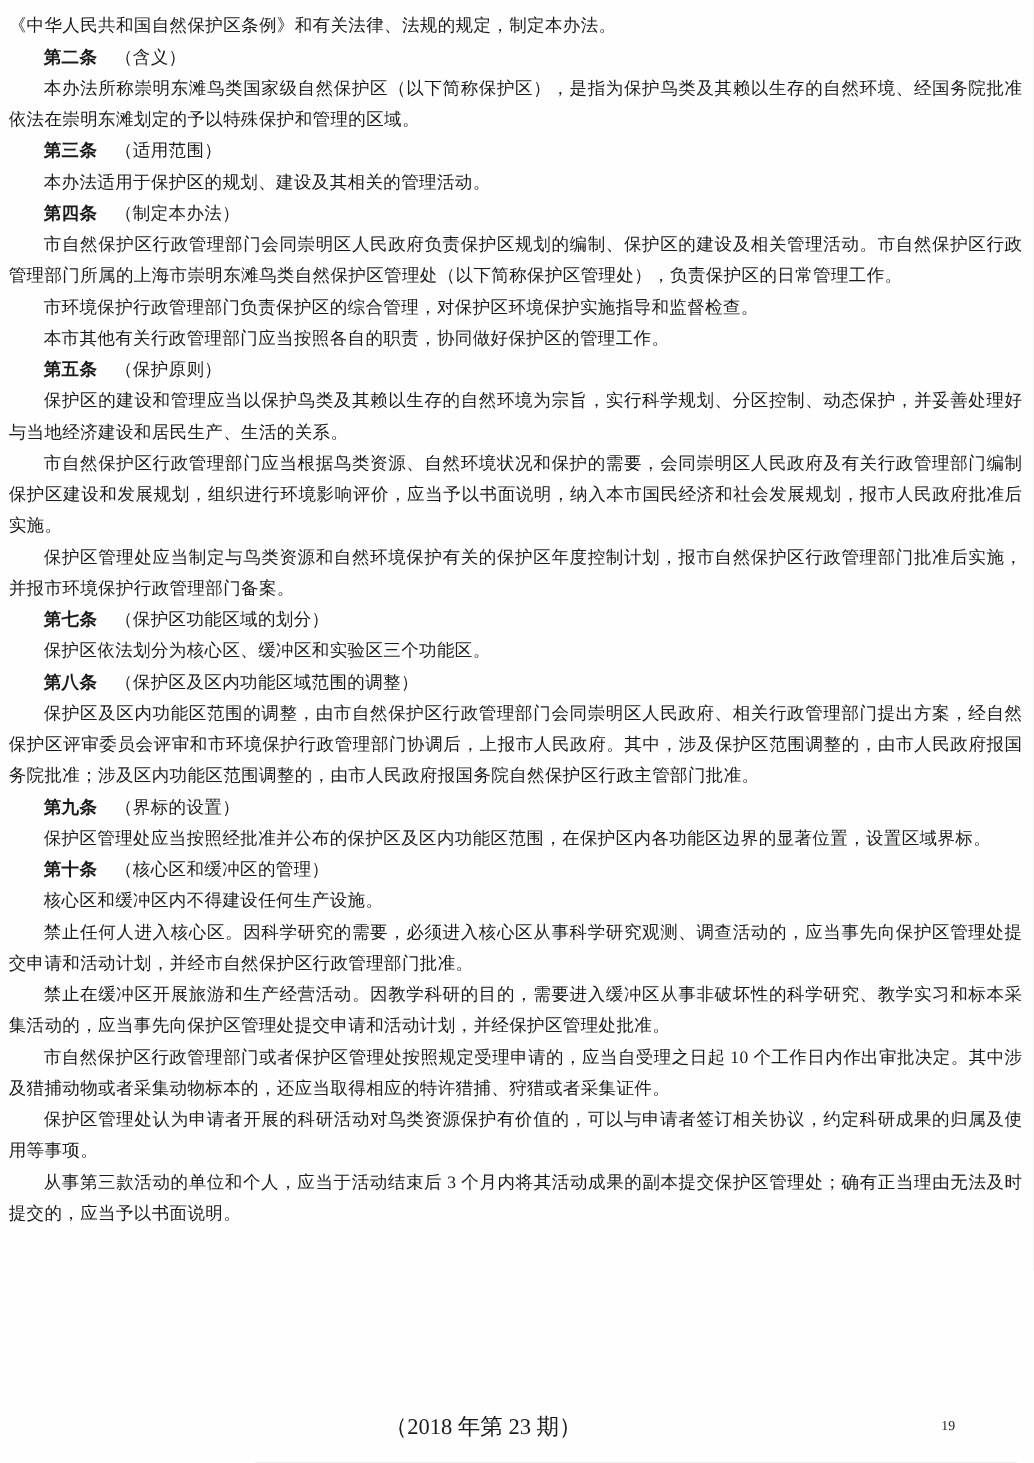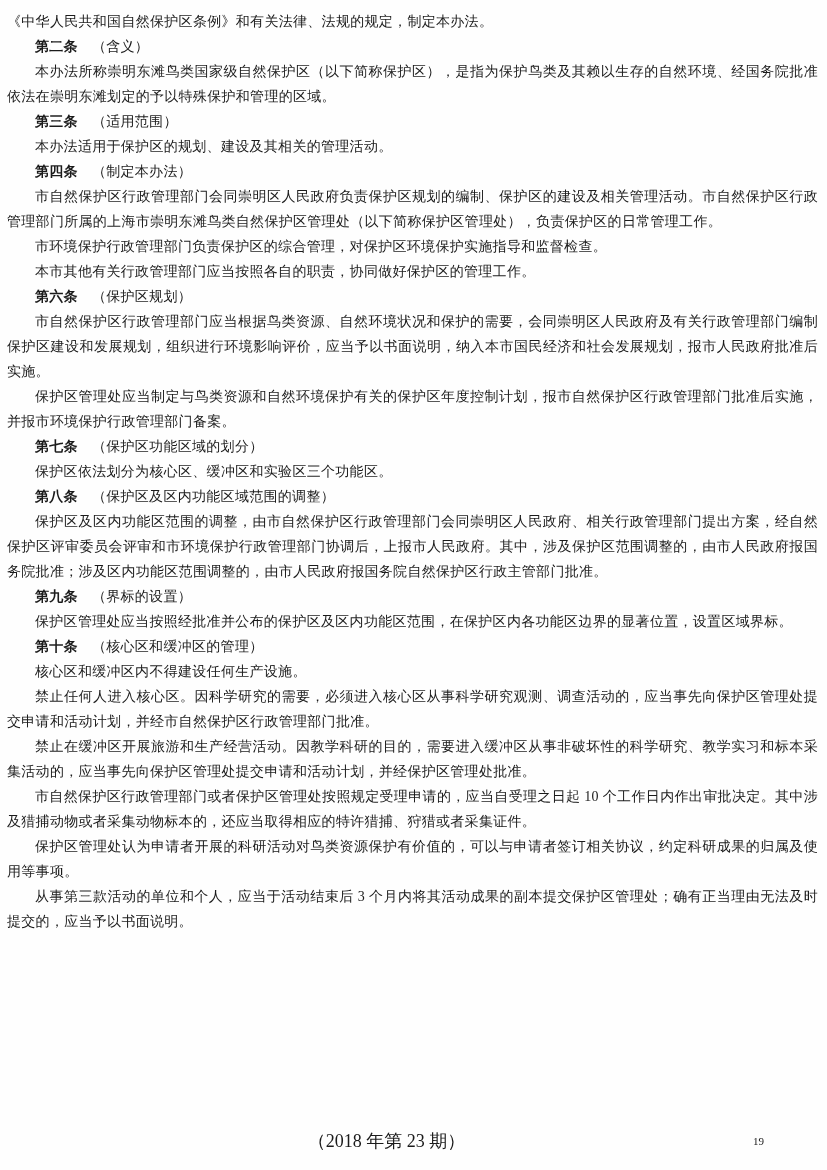--- a/index.html
+++ b/index.html
@@ -70,21 +70,22 @@
   <div class="doc-body">
       <p class="para continuation">《中华人民共和国自然保护区条例》和有关法律、法规的规定，制定本办法。</p>
       <p class="para heading"><span class="head">第二条</span><span class="title">（含义）</span></p>
       <p class="para body">本办法所称崇明东滩鸟类国家级自然保护区（以下简称保护区），是指为保护鸟类及其赖以生存的自然环境、经国务院批准依法在崇明东滩划定的予以特殊保护和管理的区域。</p>
       <p class="para heading"><span class="head">第三条</span><span class="title">（适用范围）</span></p>
       <p class="para body">本办法适用于保护区的规划、建设及其相关的管理活动。</p>
       <p class="para heading"><span class="head">第四条</span><span class="title">（制定本办法）</span></p>
       <p class="para body">市自然保护区行政管理部门会同崇明区人民政府负责保护区规划的编制、保护区的建设及相关管理活动。市自然保护区行政管理部门所属的上海市崇明东滩鸟类自然保护区管理处（以下简称保护区管理处），负责保护区的日常管理工作。</p>
       <p class="para body">市环境保护行政管理部门负责保护区的综合管理，对保护区环境保护实施指导和监督检查。</p>
       <p class="para body">本市其他有关行政管理部门应当按照各自的职责，协同做好保护区的管理工作。</p>
-      <p class="para heading"><span class="head">第六条</span><span class="title">（保护区规划）</span></p>
+      <p class="para heading"><span class="head">第五条</span><span class="title">（保护原则）</span></p>
+      <p class="para body">保护区的建设和管理应当以保护鸟类及其赖以生存的自然环境为宗旨，实行科学规划、分区控制、动态保护，并妥善处理好与当地经济建设和居民生产、生活的关系。</p>
       <p class="para body">市自然保护区行政管理部门应当根据鸟类资源、自然环境状况和保护的需要，会同崇明区人民政府及有关行政管理部门编制保护区建设和发展规划，组织进行环境影响评价，应当予以书面说明，纳入本市国民经济和社会发展规划，报市人民政府批准后实施。</p>
       <p class="para body">保护区管理处应当制定与鸟类资源和自然环境保护有关的保护区年度控制计划，报市自然保护区行政管理部门批准后实施，并报市环境保护行政管理部门备案。</p>
       <p class="para heading"><span class="head">第七条</span><span class="title">（保护区功能区域的划分）</span></p>
       <p class="para body">保护区依法划分为核心区、缓冲区和实验区三个功能区。</p>
       <p class="para heading"><span class="head">第八条</span><span class="title">（保护区及区内功能区域范围的调整）</span></p>
       <p class="para body">保护区及区内功能区范围的调整，由市自然保护区行政管理部门会同崇明区人民政府、相关行政管理部门提出方案，经自然保护区评审委员会评审和市环境保护行政管理部门协调后，上报市人民政府。其中，涉及保护区范围调整的，由市人民政府报国务院批准；涉及区内功能区范围调整的，由市人民政府报国务院自然保护区行政主管部门批准。</p>
       <p class="para heading"><span class="head">第九条</span><span class="title">（界标的设置）</span></p>
       <p class="para body">保护区管理处应当按照经批准并公布的保护区及区内功能区范围，在保护区内各功能区边界的显著位置，设置区域界标。</p>
       <p class="para heading"><span class="head">第十条</span><span class="title">（核心区和缓冲区的管理）</span></p>
       <p class="para body">核心区和缓冲区内不得建设任何生产设施。</p>

